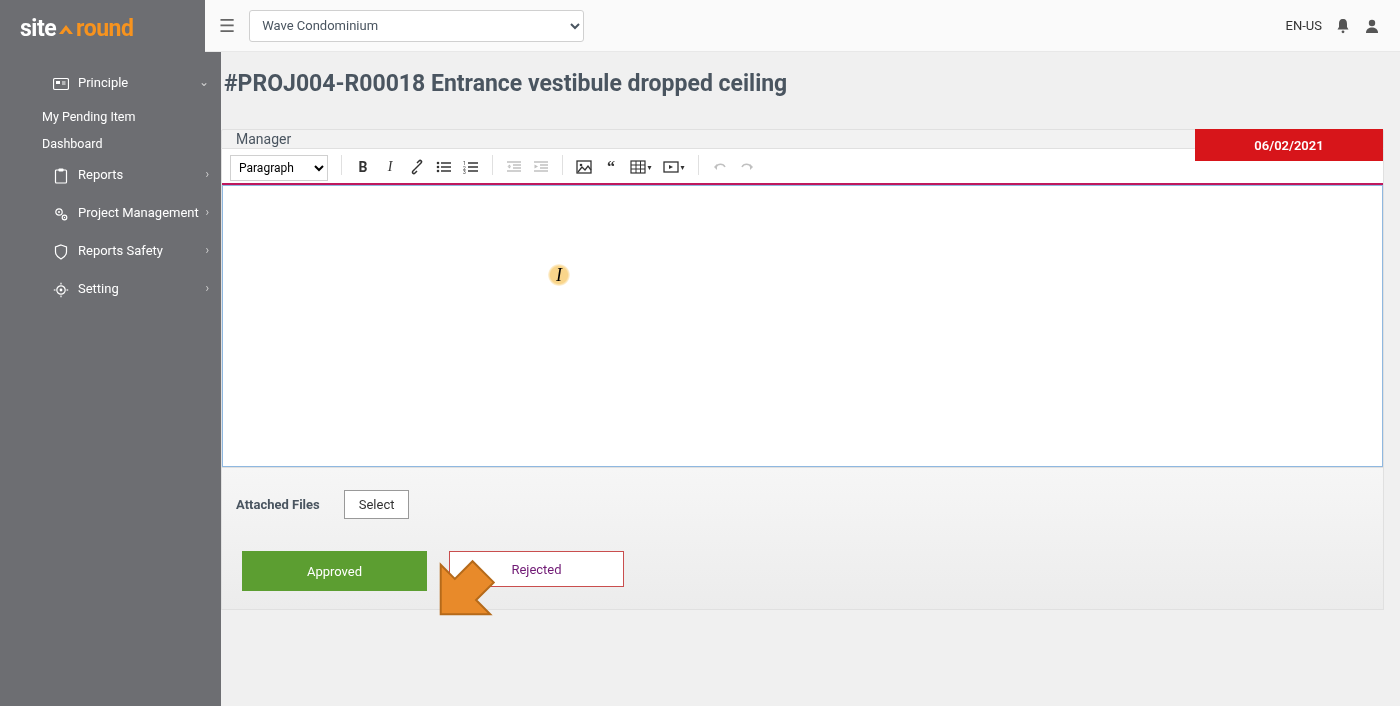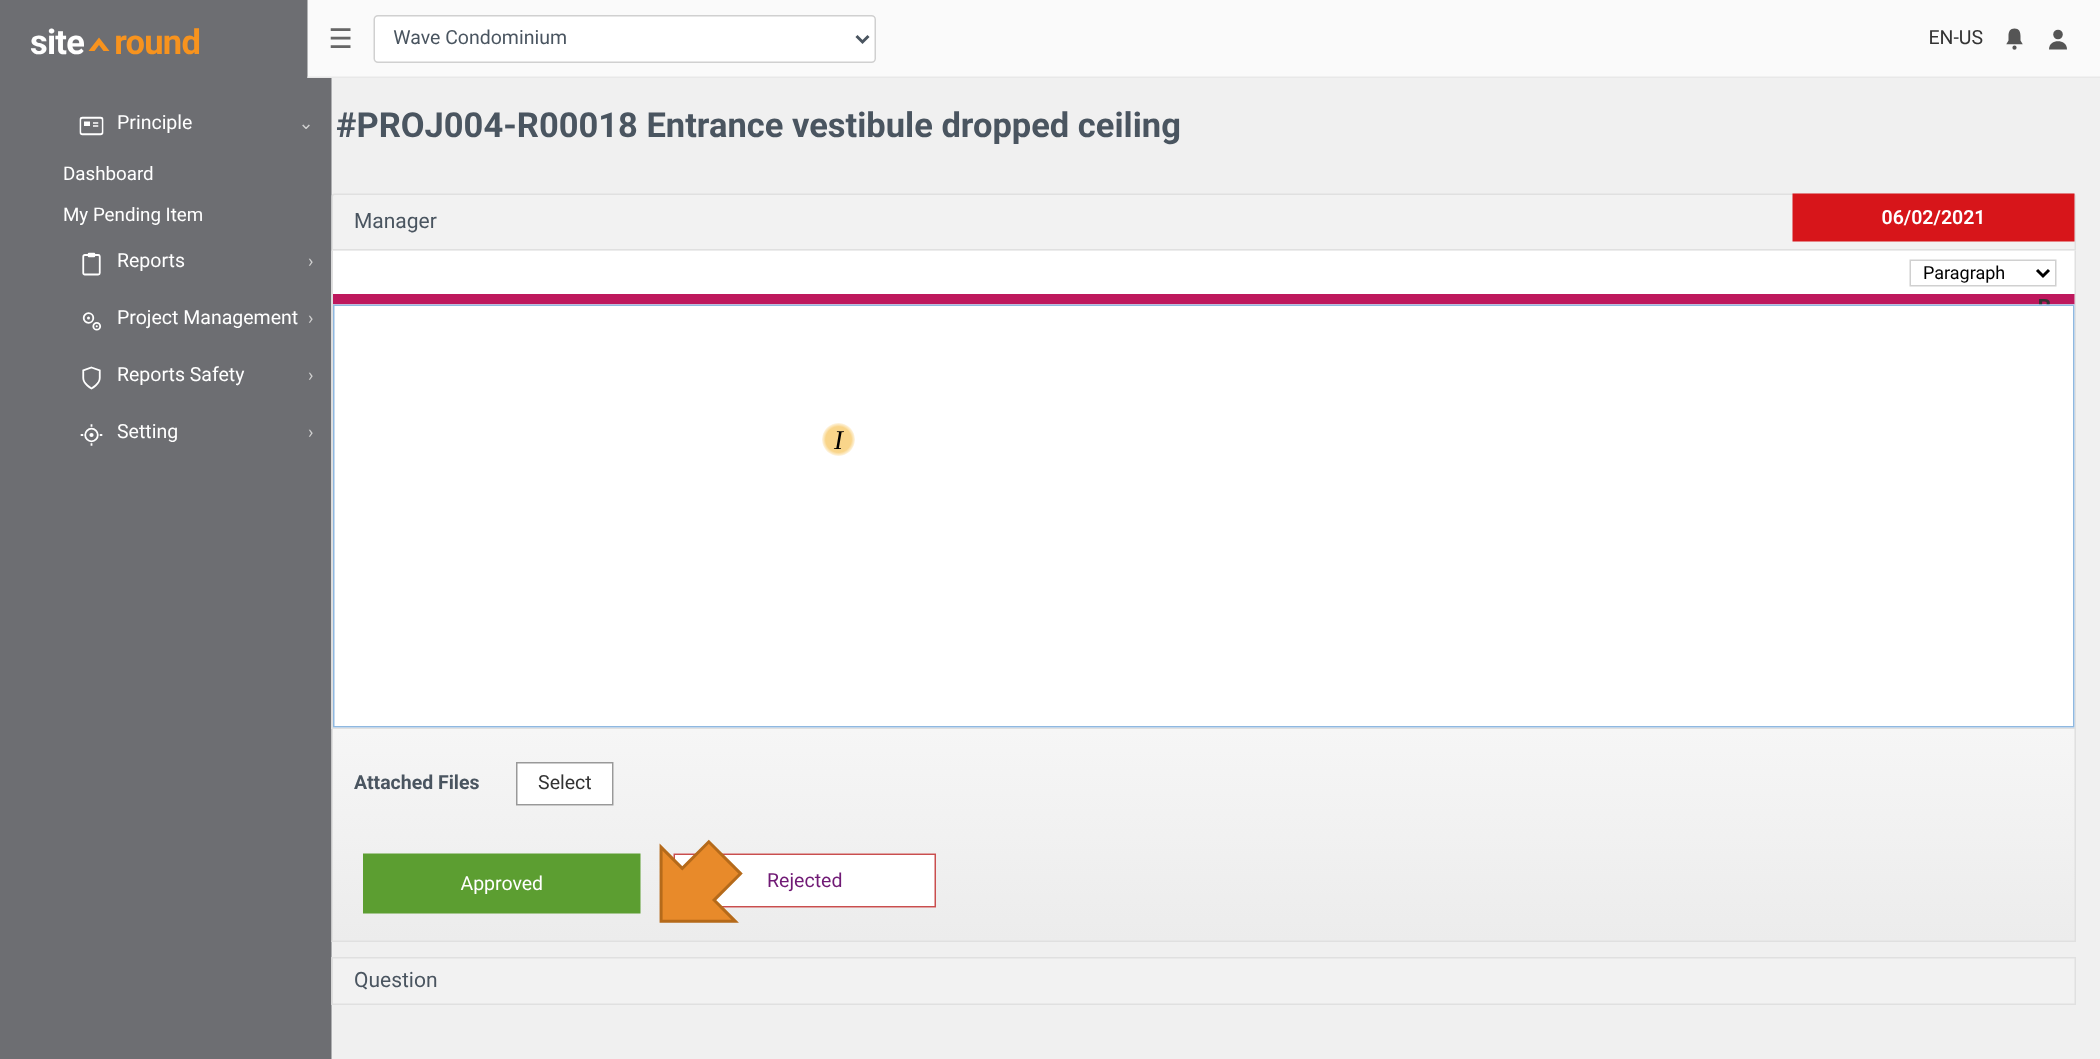--- a/index.html
+++ b/index.html
@@ -22,26 +22,26 @@
 
 .topbar { position: absolute; left: 205px; top: 0; right: 0; height: 52px; background: #fafafa; border-bottom: 1px solid #e8e8e8; display: flex; align-items: center; padding: 0 14px; }
 .hamburger { font-size: 18px; color: #666; margin-right: 14px; cursor: pointer; }
 .project-select { height: 32px; width: 335px; border: 1px solid #d0d0d0; border-radius: 3px; background: #fff; color: #4a5560; font-size: 13px; padding: 0 8px; cursor: pointer; }
 .top-right { position: absolute; right: 20px; display: flex; align-items: center; gap: 14px; color: #333; font-size: 13px; }
 .top-right .icon { font-size: 16px; color: #555; cursor: pointer; }
 
 
 .main { position: absolute; left: 205px; top: 52px; right: 0; bottom: 0; padding: 18px 16px 0 16px; overflow: hidden; }
 .page-title { font-size: 23px; font-weight: 700; color: #4a5560; margin-bottom: 16px; padding-left: 3px;}
-.panel-header { display: flex; align-items: center; background: #f2f2f2; border: 1px solid #e0e0e0; border-radius: 2px 2px 0 0; position: relative; height: 38px; margin-top: 32px; }
+.panel-header { display: flex; align-items: center; background: #f2f2f2; border: 1px solid #e0e0e0; border-radius: 2px 2px 0 0; position: relative; height: 20px; margin-top: 32px; }
 .panel-header-label { font-size: 14px; color: #4a5560; padding: 0 14px; }
 .date-badge { position: absolute; right: 0; top: -1px; height: 32px; width: 188px; background: #d7151a; color: #fff; font-size: 13px; font-weight: 600; display: flex; align-items: center; justify-content: center; }
 
 .editor-wrap { border: 1px solid #e0e0e0; border-top: none; background: #fff; }
-.toolbar { display: flex; align-items: flex-end; padding: 6px 8px; border-bottom: 7px solid #be185d; gap: 3px; height: 36px; flex-direction: column; }
+.toolbar { display: flex; align-items: flex-start; padding: 6px 8px; border-bottom: 2px solid #be185d; gap: 3px; height: 36px; }
 .tb-sep { width: 1px; height: 20px; background: #e0e0e0; margin: 0 6px; }
 .tb-btn { width: 24px; height: 24px; display: flex; align-items: center; justify-content: center; color: #333; cursor: pointer; font-size: 14px; border-radius:2px;}
 .tb-btn.disabled { color: #c0c0c0; cursor: default; }
 .format-select { height: 26px; width: 98px; border: 1px solid #d0d0d0; font-size: 12px; padding: 0 4px; background: #fff; cursor: pointer; margin-right:4px; }
 .editor-area { border: 1px solid #8fb8e0; margin: 0; height: 282px; background: #fff; position: relative; }
 
 .cursor-highlight { position: absolute; left: 325px; top: 78px; width: 22px; height: 22px; background: radial-gradient(circle, #f9d58a 55%, rgba(249,213,138,0) 75%); border-radius: 50%; display: flex; align-items:center; justify-content:center; }
 .cursor-beam { font-family: serif; font-size: 18px; color: #000; font-style: italic; }
 
 .panel-body { background: linear-gradient(#f6f6f6,#ececec); border: 1px solid #e0e0e0; border-top:none; padding: 0; }
@@ -81,22 +81,22 @@
             <rect x="0.5" y="1.5" width="15" height="11" rx="1.5" fill="none" stroke="#fff" stroke-width="1.2"></rect>
             <rect x="3" y="4" width="4" height="3" fill="#fff"></rect>
             <line x1="9" y1="5" x2="12.5" y2="5" stroke="#fff"></line>
             <line x1="9" y1="7" x2="12.5" y2="7" stroke="#fff"></line>
           </svg>
       </span>
       <span>Principle</span>
       <span class="chev">⌄</span>
     </div>
     <div class="nav-sub">
+      <div class="sub-item">My Pending Item</div>
       <div class="sub-item">Dashboard</div>
-      <div class="sub-item">My Pending Item</div>
     </div>
 
     <div class="nav-item">
       <span class="icon">
         <svg width="14" height="16" viewBox="0 0 14 16">
             <rect x="1.5" y="2" width="11" height="13" rx="1" fill="none" stroke="#fff" stroke-width="1.2"></rect>
             <rect x="4.5" y="0.5" width="5" height="3" rx="0.8" fill="#fff"></rect>
           </svg>
       </span>
       <span>Reports</span>
@@ -281,20 +281,19 @@
     <div class="attach-row">
       <span class="attach-label">Attached Files</span>
       <button class="select-btn">Select</button>
     </div>
     <div class="action-row">
       <button class="btn-approved">Approved</button>
       <button class="btn-rejected">Rejected</button>
     </div>
   </div>
 
-  <div class="question-header">Question</div>
 </div>
 
 <div class="arrow-annot">
   <svg width="100" height="100" viewBox="0 0 100 100">
     <polygon points="60,10 95,45 75,45 75,70 45,70 45,45 25,45" transform="rotate(-135 55 45)" fill="#e88a2a" stroke="#b56a1a" stroke-width="2"></polygon>
   </svg>
 </div>
 
 </body></html>

